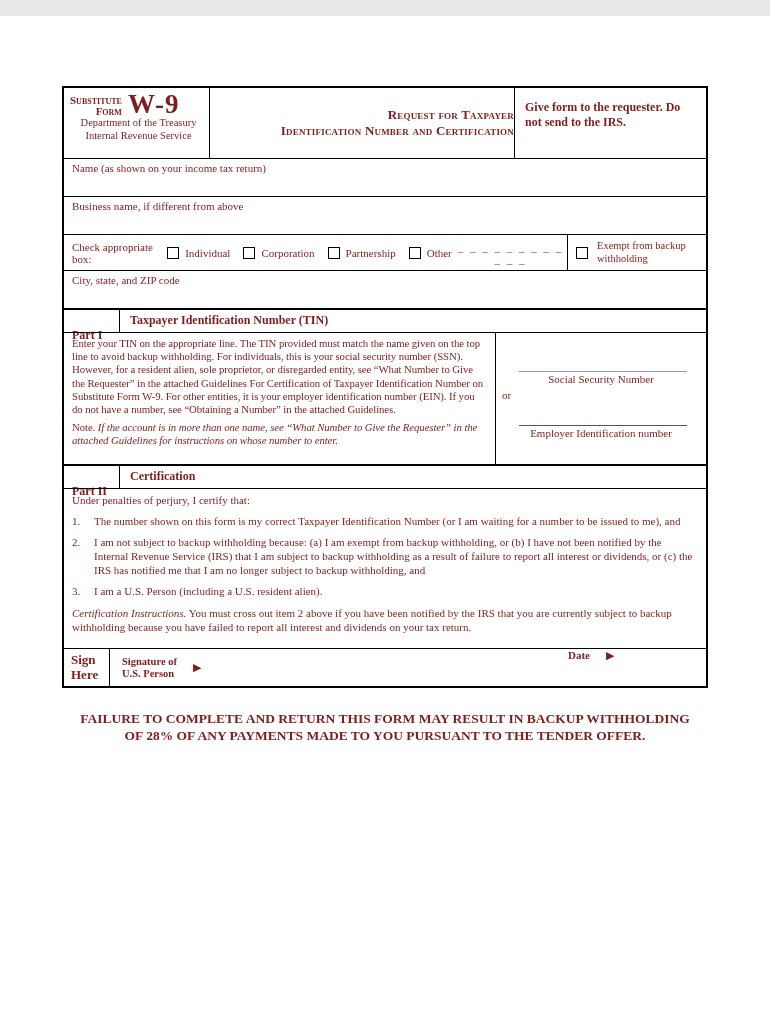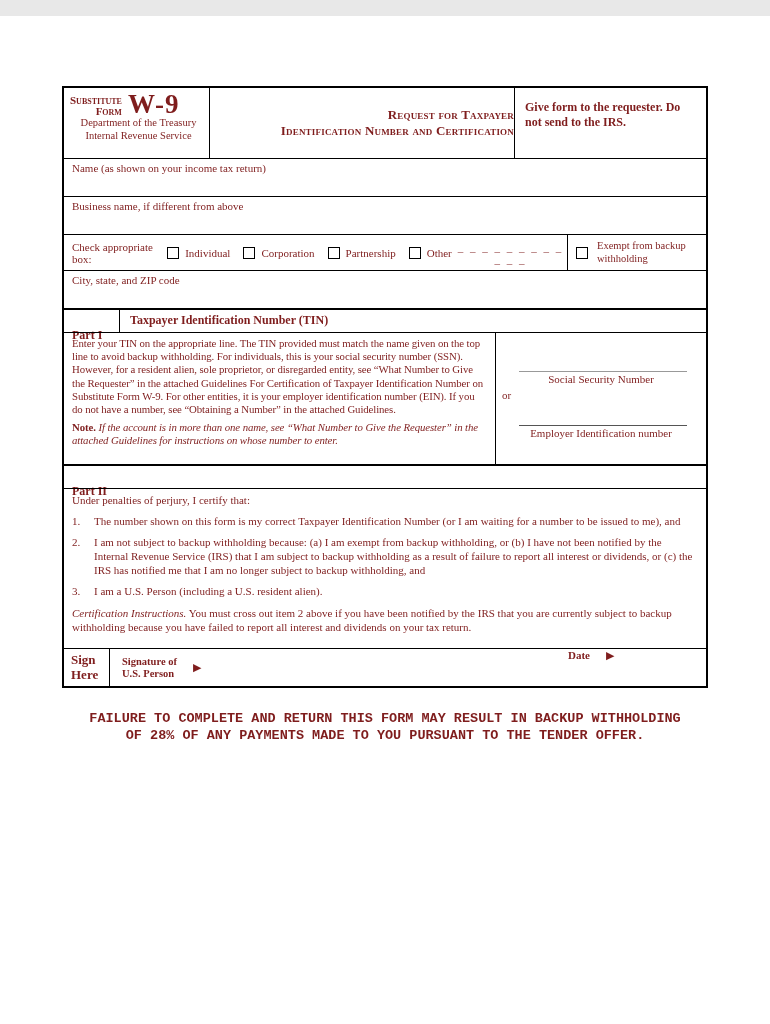--- a/index.html
+++ b/index.html
@@ -54,21 +54,21 @@
   
   .part-row { height:24px; align-items:stretch; }
   .part-label { width:55px; font-weight:bold; font-size:12px; padding:18px 0 0 8px; }
   .part-title { flex:1; font-weight:bold; font-size:12px; padding:3px 12px 0 10px; }
 
   
   .p1-row { height:132px; }
   .p1-text { width:431px; padding:4px 10px 2px 8px; font-size:10.8px; line-height:13.2px; letter-spacing:-0.1px; }
   .p1-note { margin-top:5px; }
   .ital { font-style:italic; }
-  .bold { font-weight:bold; }
+  .bold { font-weight:normal; }
   .p1-tin { flex:1; }
   .tin-line { position:absolute; left:23px; width:168px; border-top:1px solid #999; }
   .tin-line.ein { border-top-color:#555; }
   .tin-label { position:absolute; width:100%; text-align:center; font-size:11px; }
   .or-label { position:absolute; left:6px; top:56px; font-size:11px; }
 
   
   .p2-row { height:160px; flex-direction:column; padding:4px 8px 0 8px; font-size:11px; line-height:14px; }
   .p2-intro { margin-bottom:7px; }
   .cert-item { display:flex; margin-bottom:7px; }
@@ -81,21 +81,21 @@
   .sign-label { width:45px; font-weight:bold; font-size:13px; line-height:15px; padding:3px 0 0 7px; }
   .sign-content { flex:1; display:flex; align-items:center; font-size:10.5px; }
   .sig-caption { font-weight:bold; line-height:11.5px; margin-left:12px; }
   .arrow { font-size:11px; margin-left:16px; }
   .sig-line { flex:none; width:270px; height:100%; }
   .date-group { display:flex; align-items:flex-start; position:absolute; left:458px; top:0; height:100%; }
   .date-label { font-weight:bold; font-size:11px; }
   .date-line { width:120px; height:100%; }
 
   
-  .footer { position:absolute; left:0; top:694px; width:100%; text-align:center; font-weight:bold; font-size:13.5px; line-height:17px;font-family:Liberation Mono, monospace; }
+  .footer { position:absolute; left:0; top:694px; width:100%; text-align:center; font-weight:bold; font-size:13.5px; line-height:17px; }
 </style>
 </head>
 <body>
 
 <div class="page">
   <div class="form">
 
     <div class="row hdr-row">
       <div class="cell hdr-left">
         <div class="subform-wrap">
@@ -174,20 +174,21 @@
         <div class="tin-line" style="top:38px;"></div>
         <div class="tin-label" style="top:40px;">Social Security Number</div>
         <div class="or-label">or</div>
         <div class="tin-line ein" style="top:92px;"></div>
         <div class="tin-label" style="top:94px;">Employer Identification number</div>
       </div>
     </div>
 
     <div class="row part-row thick">
       <div class="cell part-label">Part II</div>
+      <div class="cell part-title">Certification</div>
     </div>
 
     <div class="row p2-row">
       <div class="p2-intro">Under penalties of perjury, I certify that:</div>
       <div class="cert-item">
         <span class="cert-num">1.</span>
         <span class="cert-text">The number shown on this form is my correct Taxpayer Identification Number (or I am waiting for a number to be issued to me), and</span>
       </div>
       <div class="cert-item">
         <span class="cert-num">2.</span>

